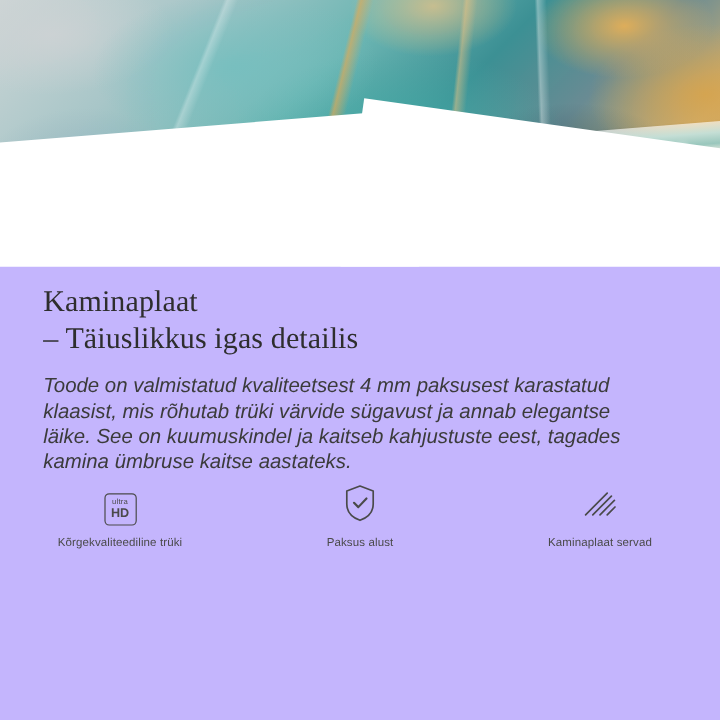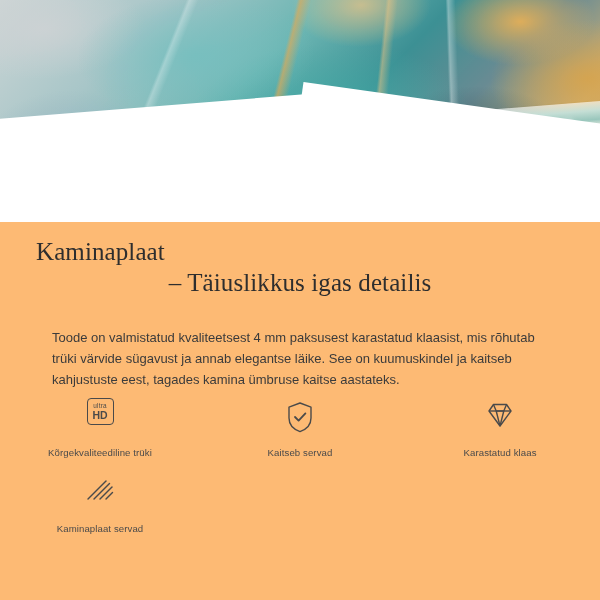--- a/index.html
+++ b/index.html
@@ -8,21 +8,21 @@
     width: 600px; height: 600px;
     background: #ffffff;
     font-family: "Liberation Sans", sans-serif;
     overflow: hidden;
   }
 
   .page {
     position: relative;
     width: 600px;
     height: 600px;
-    background: #fdba74;
+    background: #c4b5fd;
   }
 
   
   .hero {
     position: relative;
     width: 600px;
     height: 222px;
     overflow: hidden;
     background: #ffffff;
   }
@@ -136,29 +136,30 @@
   .title {
     margin: 0;
     padding: 14px 36px 0 36px;
     font-family: "Liberation Serif", serif;
     font-weight: 400;
     font-size: 25px;
     line-height: 31px;
     color: #2e2e2e;
     letter-spacing: 0.1px;
   }
-  .title .line2 { display: block; text-align: center; }
+  .title .line2 { display: block; }
 
   .body-copy {
-    margin: 16px;
+    margin: 0;
     padding: 13px 36px 0 36px;
-    font-size: 13px;
+    font-size: 17px;
     line-height: 21px;
     color: #3b3b3b;
     max-width: 565px;
+    font-style: italic;
   }
 
   
   .features {
     position: absolute;
     left: 0; top: 398px;
     width: 600px;
     display: grid;
     grid-template-columns: repeat(3, 1fr);
     grid-template-rows: 76px 76px;
@@ -166,21 +167,21 @@
   }
   .feature {
     display: flex;
     flex-direction: column;
     align-items: center;
     justify-content: flex-start;
   }
   .feature-icon {
     height: 40px;
     display: flex;
-    align-items: flex-start;
+    align-items: flex-end;
     justify-content: center;
   }
   .feature-label {
     margin-top: 9px;
     font-size: 9.6px;
     color: #4a4a4a;
     text-align: center;
     letter-spacing: 0.1px;
   }
   .ultrahd-box {
@@ -235,37 +236,23 @@
       <div class="feature-label">Kõrgekvaliteediline trüki</div>
     </div>
 
     <div class="feature">
       <div class="feature-icon">
         <svg width="34" height="38" viewBox="0 0 34 38">
           <path d="M17 5 L28 9.2 V20 C28 27.2 22.6 31.6 17 33.6 C11.4 31.6 6 27.2 6 20 V9.2 Z" fill="none" stroke="#4a4a4a" stroke-width="1.4" stroke-linejoin="round"></path>
           <path d="M12 19 L15.6 22.6 L22.4 15.4" fill="none" stroke="#4a4a4a" stroke-width="1.8" stroke-linecap="round" stroke-linejoin="round"></path>
         </svg>
       </div>
-      <div class="feature-label">Kaitseb servad</div>
+      <div class="feature-label">Paksus alust</div>
     </div>
 
-    <div class="feature">
-      <div class="feature-icon">
-        <svg width="36" height="34" viewBox="0 0 36 34">
-          <g fill="none" stroke="#4a4a4a" stroke-width="1.4" stroke-linejoin="round">
-            <path d="M7 13 L11.5 6.5 H24.5 L29 13 L18 28 Z"></path>
-            <path d="M7 13 H29"></path>
-            <path d="M11.5 6.5 L14.2 13 L18 28"></path>
-            <path d="M24.5 6.5 L21.8 13 L18 28"></path>
-            <path d="M14.2 13 H21.8"></path>
-          </g>
-        </svg>
-      </div>
-      <div class="feature-label">Karastatud klaas</div>
-    </div>
 
     <div class="feature">
       <div class="feature-icon">
         <svg width="34" height="34" viewBox="0 0 34 34">
           <g fill="none" stroke="#4a4a4a" stroke-width="1.4" stroke-linecap="round">
             <path d="M5 25 L23 7"></path>
             <path d="M11 25 L26.5 9.5"></path>
             <path d="M17 25 L29 13"></path>
             <path d="M23 25 L29.5 18.5"></path>
           </g>

